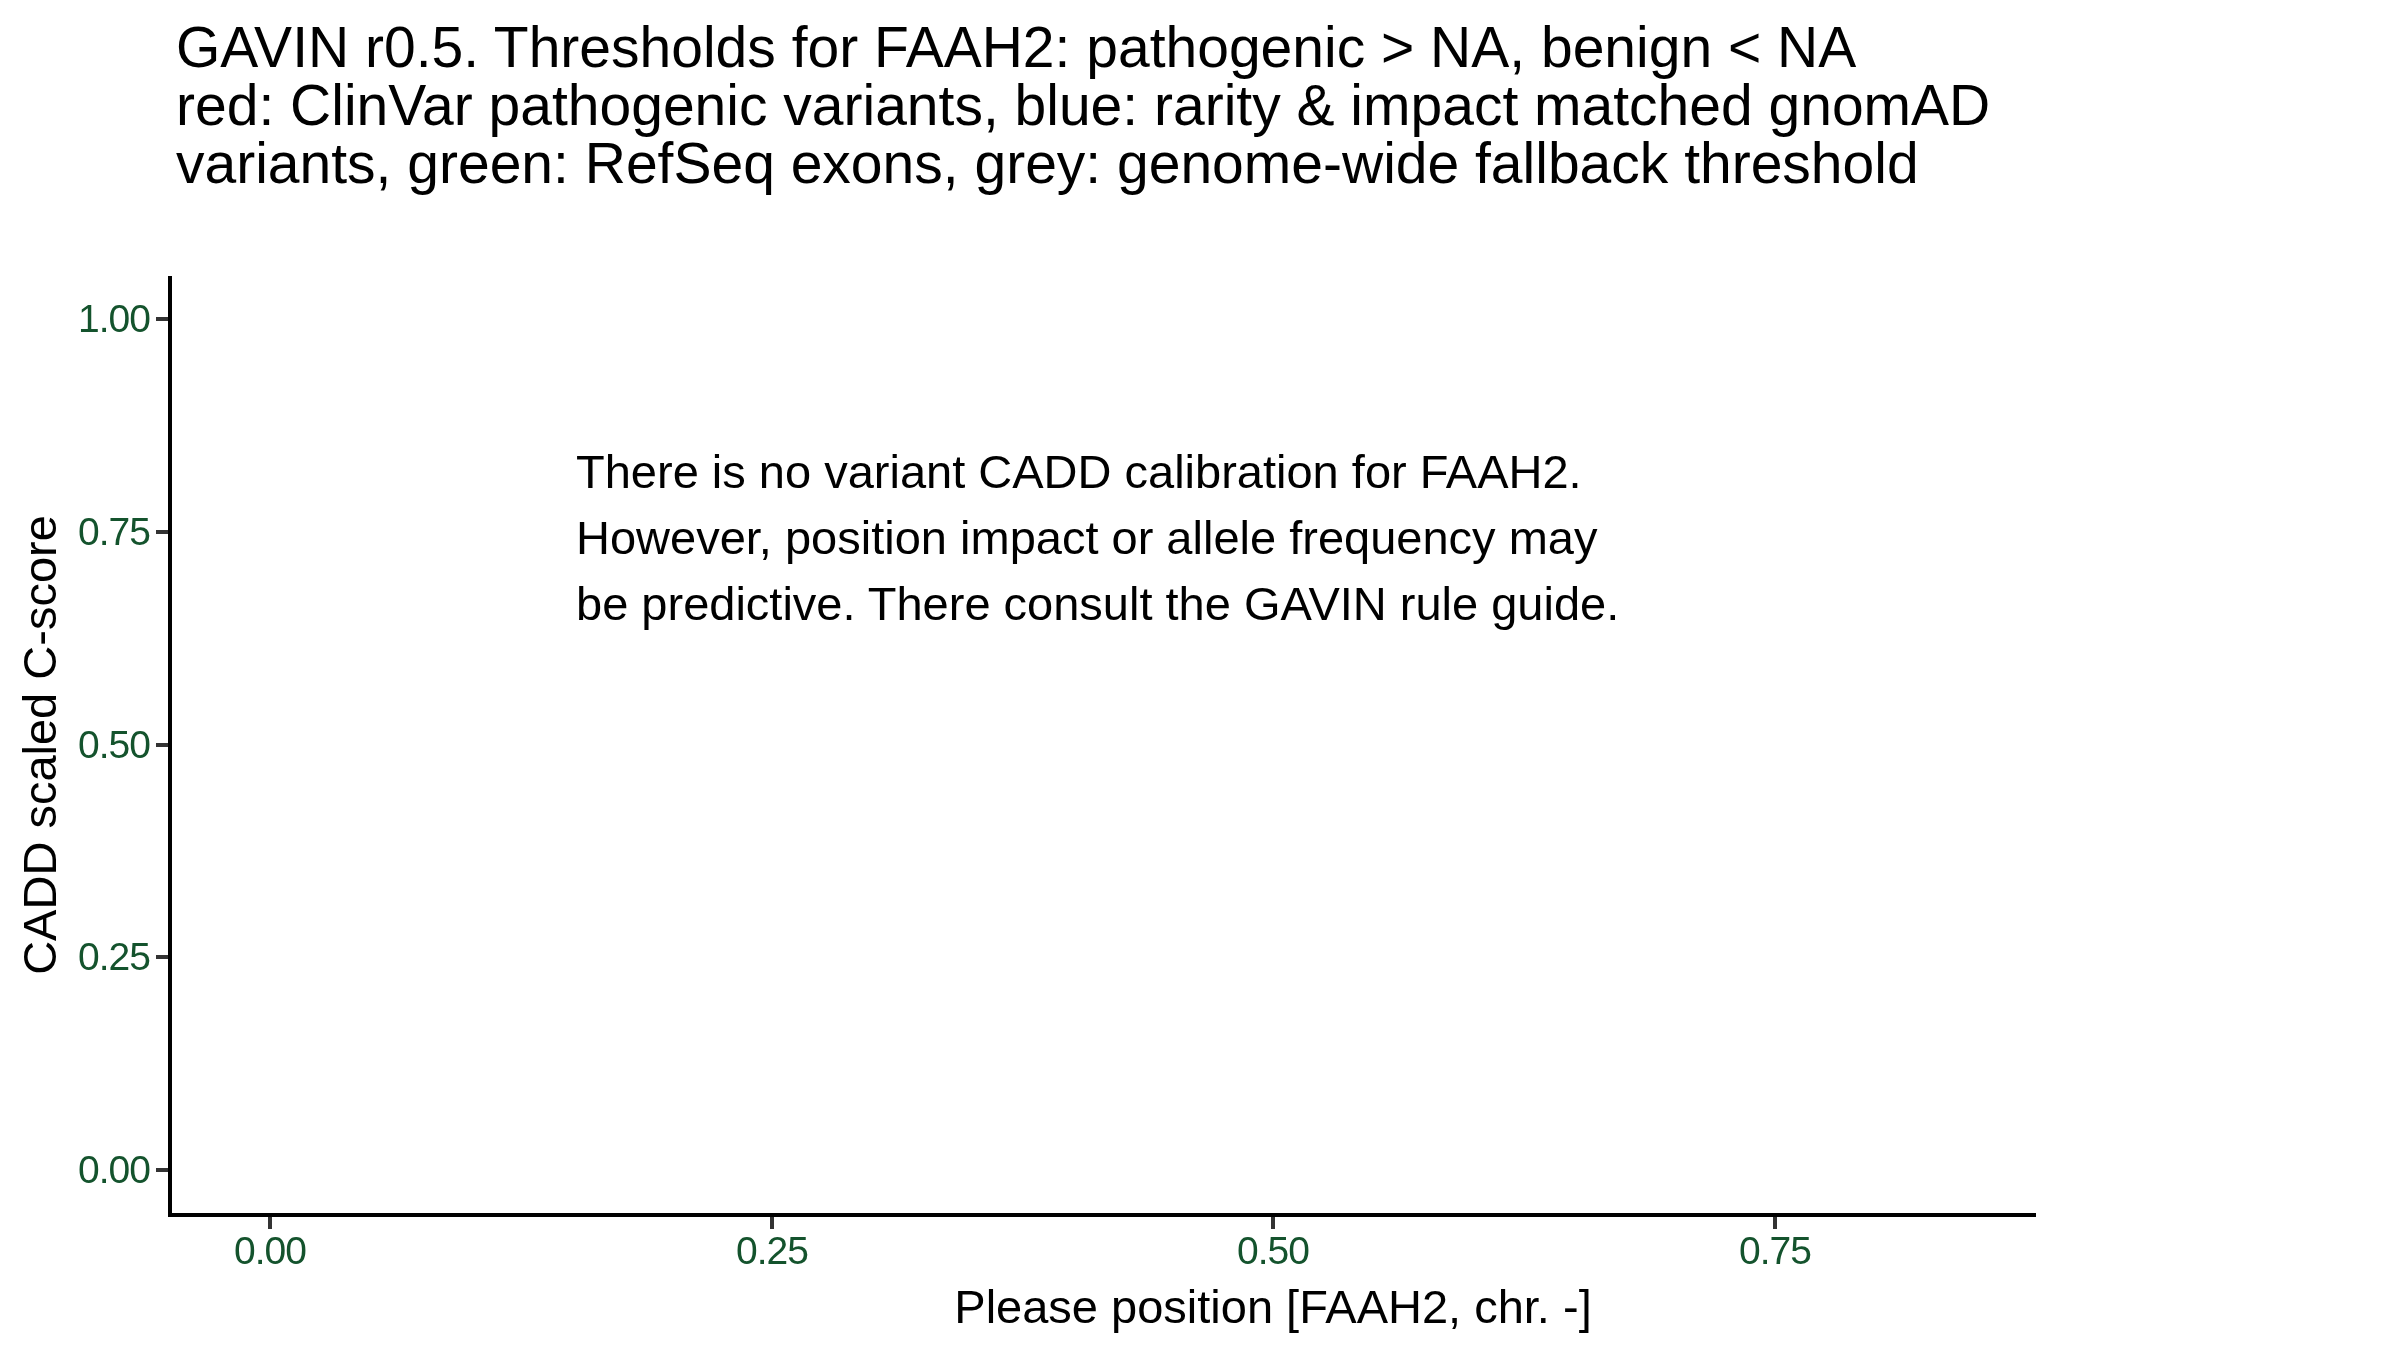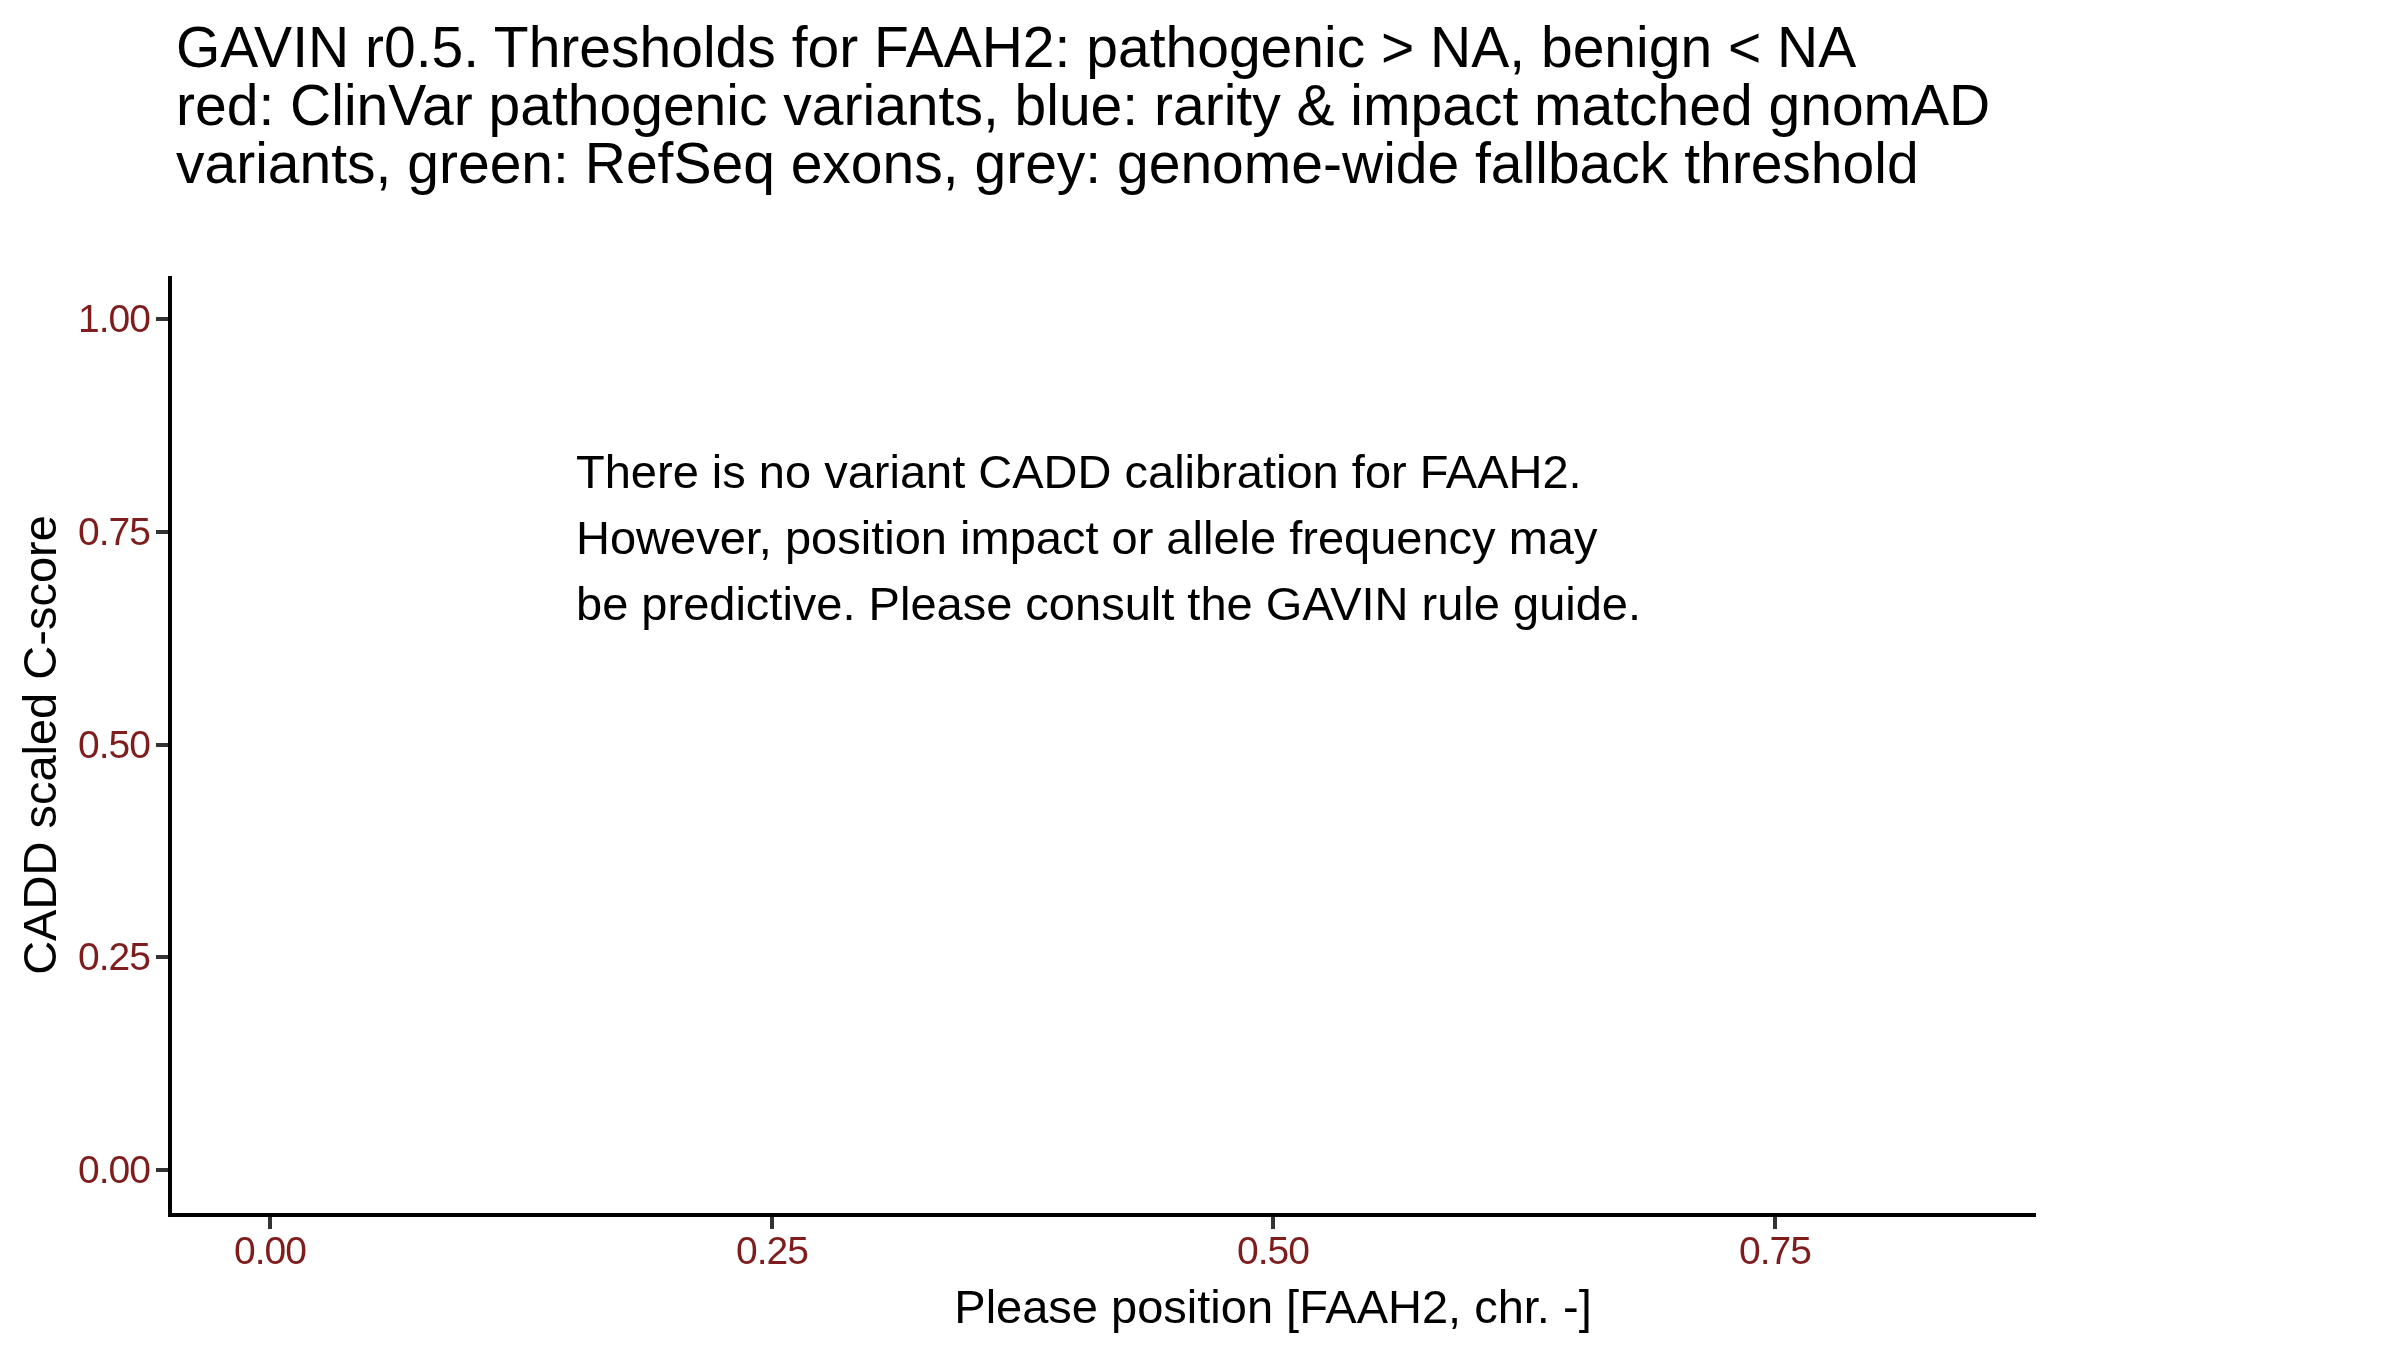--- a/index.html
+++ b/index.html
@@ -30,21 +30,21 @@
   }
   .tick-mark {
     position: absolute;
     background: #333333;
   }
   .tick-label {
     position: absolute;
     font-size: 39px;
     line-height: 42px;
     letter-spacing: -1px;
-    color: #7f1d1d;
+    color: #14532d;
     white-space: nowrap;
   }
   .tick-label.y {
     width: 95px;
     text-align: right;
   }
   .tick-label.x {
     width: 160px;
     text-align: center;
   }
@@ -98,21 +98,21 @@
     <div>GAVIN r0.5. Thresholds for FAAH2: pathogenic &gt; NA, benign &lt; NA</div>
     <div>red: ClinVar pathogenic variants, blue: rarity &amp; impact matched gnomAD</div>
     <div>variants, green: RefSeq exons, grey: genome-wide fallback threshold</div>
   </div>
 
   <div class="panel"></div>
 
   <div class="annotation">
     <div>There is no variant CADD calibration for FAAH2.</div>
     <div>However, position impact or allele frequency may</div>
-    <div>be predictive. Please consult the GAVIN rule guide.</div>
+    <div>be predictive. There consult the GAVIN rule guide.</div>
   </div>
 
   <div class="axis-line" style="left:168px; top:276px; width:4px; height:941px;"></div>
   <div class="axis-line" style="left:168px; top:1213px; width:2210px; height:4px;"></div>
 
   <div class="tick-mark" style="left:156px; top:317px; width:12px; height:4px;"></div>
   <div class="tick-mark" style="left:156px; top:530px; width:12px; height:4px;"></div>
   <div class="tick-mark" style="left:156px; top:743px; width:12px; height:4px;"></div>
   <div class="tick-mark" style="left:156px; top:955px; width:12px; height:4px;"></div>
   <div class="tick-mark" style="left:156px; top:1168px; width:12px; height:4px;"></div>

